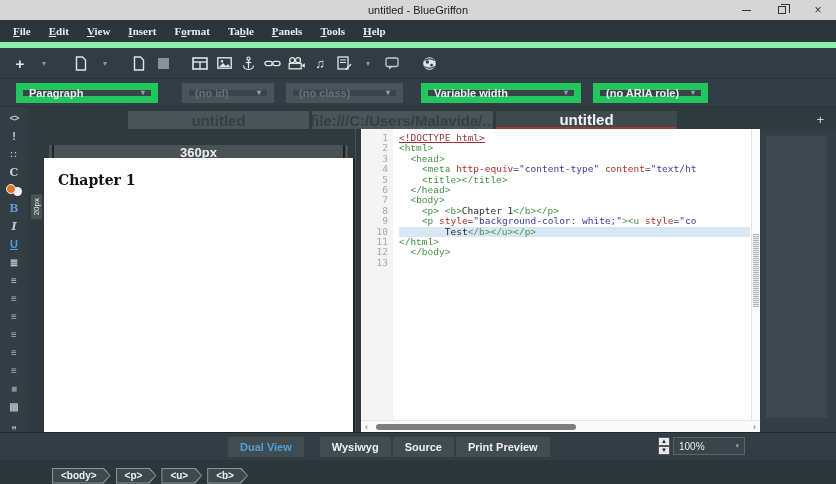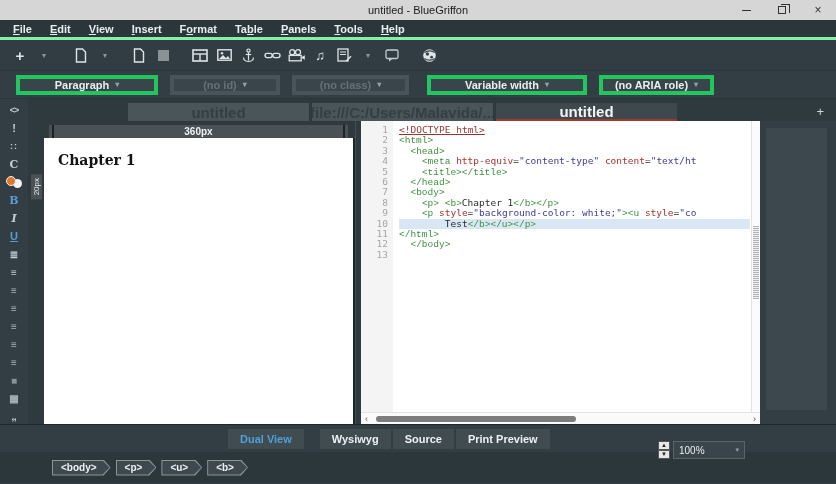--- a/index.html
+++ b/index.html
@@ -9,38 +9,38 @@
   
   .titlebar { height:20px; background:#d6d6d6; position:relative; display:flex; align-items:center; }
   .title { position:absolute; left:0; right:0; text-align:center; font-size:11px; color:#1c1c1c; }
   .win-controls { margin-left:auto; display:flex; height:100%; z-index:2; }
   .win-btn { width:36px; display:flex; align-items:center; justify-content:center; color:#333; font-size:12px; }
   .ic-min { width:9px; height:1px; background:#333; display:inline-block; }
   .ic-restore { width:8px; height:8px; border:1px solid #333; position:relative; display:inline-block; background:#d6d6d6; }
   .ic-restore:before { content:""; position:absolute; left:2px; top:-3px; width:8px; height:8px; border:1px solid #333; border-left:none; border-bottom:none; }
 
   
-  .menubar { height:20px; background:#2b363b; display:flex; align-items:center; padding-left:4px; border-bottom:3px solid #86efac; }
+  .menubar { height:28px; background:#2b363b; display:flex; align-items:center; padding-left:4px; border-bottom:6px solid #86efac;font-family:Liberation Serif, serif; }
   .menu-item { padding:0 9px; font-size:11px; font-weight:bold; color:#e8edef; }
   .menu-item u { text-decoration:underline; }
 
   
   .toolbar { height:31px; background:#323d43; display:flex; align-items:center; padding-left:8px; border-bottom:1px solid #2a343a; }
   .tb-icon { width:24px; height:22px; display:flex; align-items:center; justify-content:center; color:#dfe5e7; }
   .tb-icon:nth-child(3){ margin-left:13px; }
   .tb-icon:nth-child(5){ margin-left:10px; }
   .tb-icon:nth-child(7){ margin-left:13px; }
   .tb-icon:nth-child(16){ margin-left:13px; }
 
   
   .formatbar { height:28px; background:#333e44; display:flex; align-items:center; padding-left:16px; gap:12px; border-bottom:1px solid #2a343a; }
-  .fb-field { height:20px; background:#3a454b; border:4px solid #22c55e; display:flex; align-items:center; justify-content:center; padding:0 6px; font-size:11px; font-weight:bold; color:#e9edef; }
+  .fb-field { height:20px; background:#3a454b; border:7px solid #22c55e; display:flex; align-items:center; justify-content:space-between; padding:0 6px; font-size:11px; font-weight:bold; color:#e9edef; }
   .fb-field .chev { font-size:8px; color:#949ea3; margin-left:6px; }
   .fb-field.disabled { color:#667176; border-color:#49545a; }
-  .fb-field.f1 { width:142px; } .fb-field.f2 { width:110px; } .fb-field.f3 { width:117px; }
+  .fb-field.f1 { width:142px; } .fb-field.f2 { width:92px;margin-left:12px; } .fb-field.f3 { width:117px; }
   .fb-field.f4 { width:160px; margin-left:6px; } .fb-field.f5 { width:115px; }
 
   
   .workspace { height:325px; display:flex; background:#2f3a3f; }
   .rail { width:28px; background:#333e44; display:flex; flex-direction:column; align-items:center; padding-top:3px; gap:2px; }
   .rail-icon { height:16px; min-height:16px; width:100%; display:flex; align-items:center; justify-content:center; color:#c6cdd1; font-size:10px; font-weight:bold; }
   .cc { position:relative; width:16px; height:12px; display:inline-block; }
   .cc .c2 { position:absolute; right:0; bottom:0; width:9px; height:9px; border-radius:50%; background:#f3f3f3; }
   .cc .c1 { position:absolute; left:0; top:0; width:10px; height:10px; border-radius:50%; background:#e0782a; border:1px solid #f3f3f3; z-index:1; }
 
@@ -48,21 +48,21 @@
   .tabbar { height:22px; position:relative; display:flex; align-items:flex-end; padding-left:100px; background:#2f3a3f; }
   .tab { height:18px; width:181px; margin-right:3px; display:flex; align-items:center; justify-content:center; font-size:15px; font-weight:bold; overflow:hidden; white-space:nowrap; }
   .tab.inactive { background:#4a555a; color:#343e43; }
   .tab.active { background:#3e494e; color:#f2f5f6; border-bottom:2px solid #a03a30; }
   .tab-add { position:absolute; right:12px; bottom:3px; color:#cfd6d9; font-size:13px; line-height:1; }
 
   .main { flex:1; display:flex; min-height:0; }
 
   
   .wys-panel { width:327px; display:flex; flex-direction:column; background:#2f3a3f; }
-  .ruler { height:13px; margin:4px 7px 0 21px; background:#4a5256; color:#eef1f2; font-size:10px; font-weight:bold; display:flex; align-items:center; justify-content:center; position:relative; }
+  .ruler { height:13px; margin:16px 7px 0 21px; background:#4a5256; color:#eef1f2; font-size:13px; font-weight:bold; display:flex; justify-content:center; position:relative; }
   .ruler:before, .ruler:after { content:""; position:absolute; top:0; bottom:0; width:2px; background:#1d2327; }
   .ruler:before { left:3px; } .ruler:after { right:3px; }
   .wys-body { flex:1; display:flex; min-height:0; }
   .v-strip { width:16px; display:flex; justify-content:center; align-items:flex-start; padding-top:36px; }
   .v-label { writing-mode:vertical-rl; transform:rotate(180deg); font-size:8px; color:#e6eaec; background:#4a5256; padding:4px 1px; }
   .canvas { flex:1; background:#ffffff; border-right:2px solid #1d2327; padding:14px 14px; font-family:"DejaVu Serif",serif; }
   .doc-heading { font-size:14px; font-weight:bold; color:#141414; margin-bottom:16px; }
   .doc-link { font-size:13px; font-weight:bold; color:#b5651d; text-decoration:underline; }
   .caret { display:inline-block; width:1px; height:12px; background:#222; vertical-align:-2px; margin:0 1px 0 2px; }
 
@@ -82,21 +82,21 @@
   .hthumb { position:absolute; left:15px; width:200px; top:3px; height:6px; border-radius:3px; background:#7d7d7d; }
 
   .right-panel { flex:1; background:#333e44; padding:7px 9px 14px 6px; }
   .right-panel-inner { width:100%; height:100%; background:#3d484e; }
 
   
   .bottombar { height:28px; background:#333e44; border-top:1px solid #1f272b; position:relative; }
   .view-buttons { position:absolute; left:228px; top:4px; display:flex; }
   .vb { height:20px; padding:0 12px; background:#414c51; color:#eef1f3; font-size:11px; font-weight:bold; display:flex; align-items:center; margin-right:2px; }
   .vb.active { color:#4ea0dc; margin-right:16px; }
-  .zoom-ctl { position:absolute; right:91px; top:16px; display:flex; align-items:flex-end;padding-left:7px; }
+  .zoom-ctl { position:absolute; right:91px; top:4px; display:flex; align-items:flex-end;padding-left:7px; }
   .spinner { display:flex; flex-direction:column; margin-right:3px; }
   .spin-btn { width:12px; height:9px; background:#e8e8e8; border:1px solid #555; color:#222; font-size:6px; line-height:7px; text-align:center; }
   .zoom-combo { width:72px; height:18px; background:#3a454b; border:1px solid #59646a; color:#e9edef; font-size:10px; display:flex; align-items:center; justify-content:space-between; padding:0 5px; }
   .zoom-combo .chev { font-size:7px; color:#949ea3; }
 
   
   .statusbar { height:31px; background:#2c373c; display:flex; align-items:center; padding-left:52px; gap:5px; }
   .crumb-outer { clip-path:polygon(0 0, calc(100% - 7px) 0, 100% 50%, calc(100% - 7px) 100%, 0 100%); background:#8a9499; padding:1px; }
   .crumb-inner { clip-path:polygon(0 0, calc(100% - 7px) 0, 100% 50%, calc(100% - 7px) 100%, 0 100%); background:#3e494f; height:14px; display:flex; align-items:center; padding:0 13px 0 8px; font-size:10px; font-weight:bold; color:#eef1f3; }
 </style>

